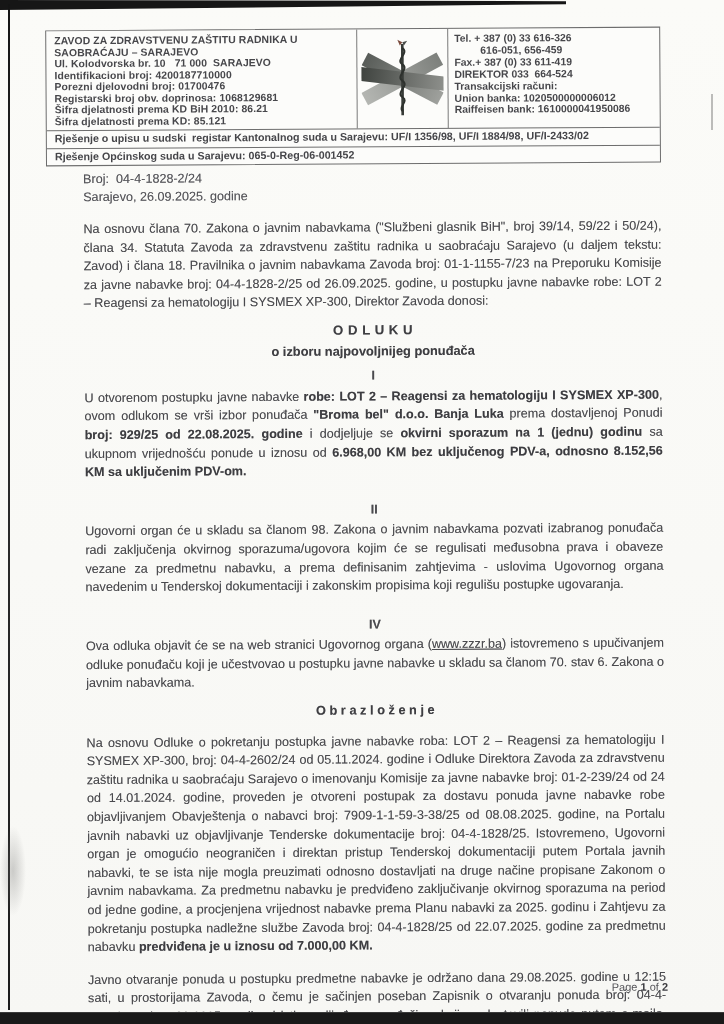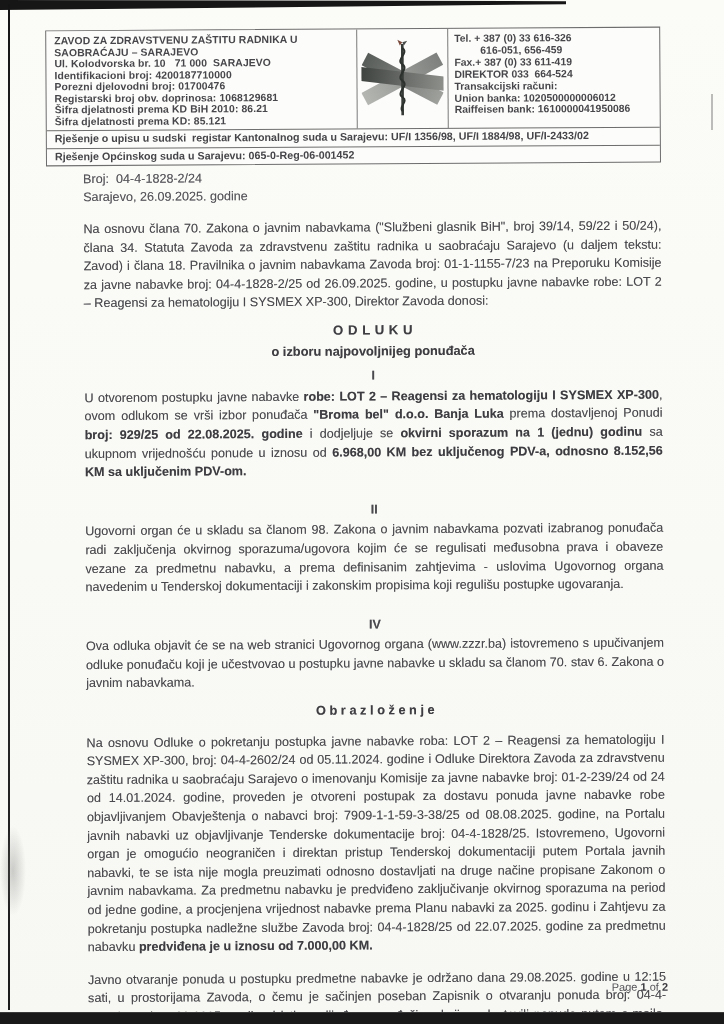--- a/index.html
+++ b/index.html
@@ -34,21 +34,21 @@
   
   .doc{position:absolute;left:82px;top:168px;width:578px;font-size:12.6px;line-height:18.6px;
        color:#4a4a4e;text-align:justify;text-shadow:0 0 .35px rgba(74,74,78,.45);}
   .meta{line-height:18px;margin-bottom:14px;color:#55555a;text-align:left;}
   .para{margin:0 0 10px 0;}
   .h-center{text-align:center;font-weight:700;margin:8px 0 2px 0;color:#3e3e42;}
   .h-title{font-size:13.2px;letter-spacing:.5px;}
   .h-sub{font-size:12.8px;margin-top:0;}
   .sec-label{text-align:center;font-weight:700;margin:6px 0 2px 0;}
   .b{font-weight:700;color:#3d3d41;}
-  .u{}
+  .u{text-decoration:underline;}
   .gap-s{height:4px;}
   .gap-m{height:10px;}
   .footer{position:absolute;right:62px;top:982px;font-size:11px;color:#56565a;}
 </style>
 </head>
 <body>
 
 <div class="page">
 
   <div class="art-top"></div>

